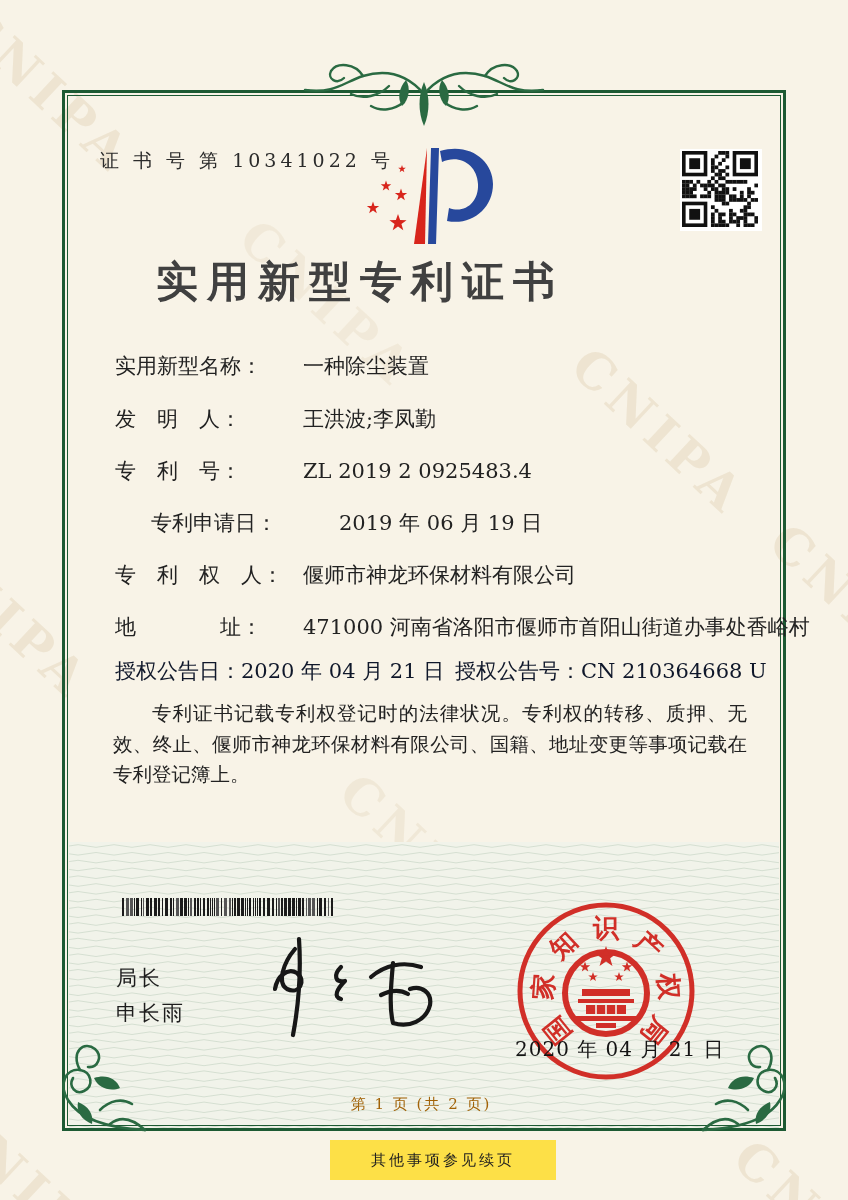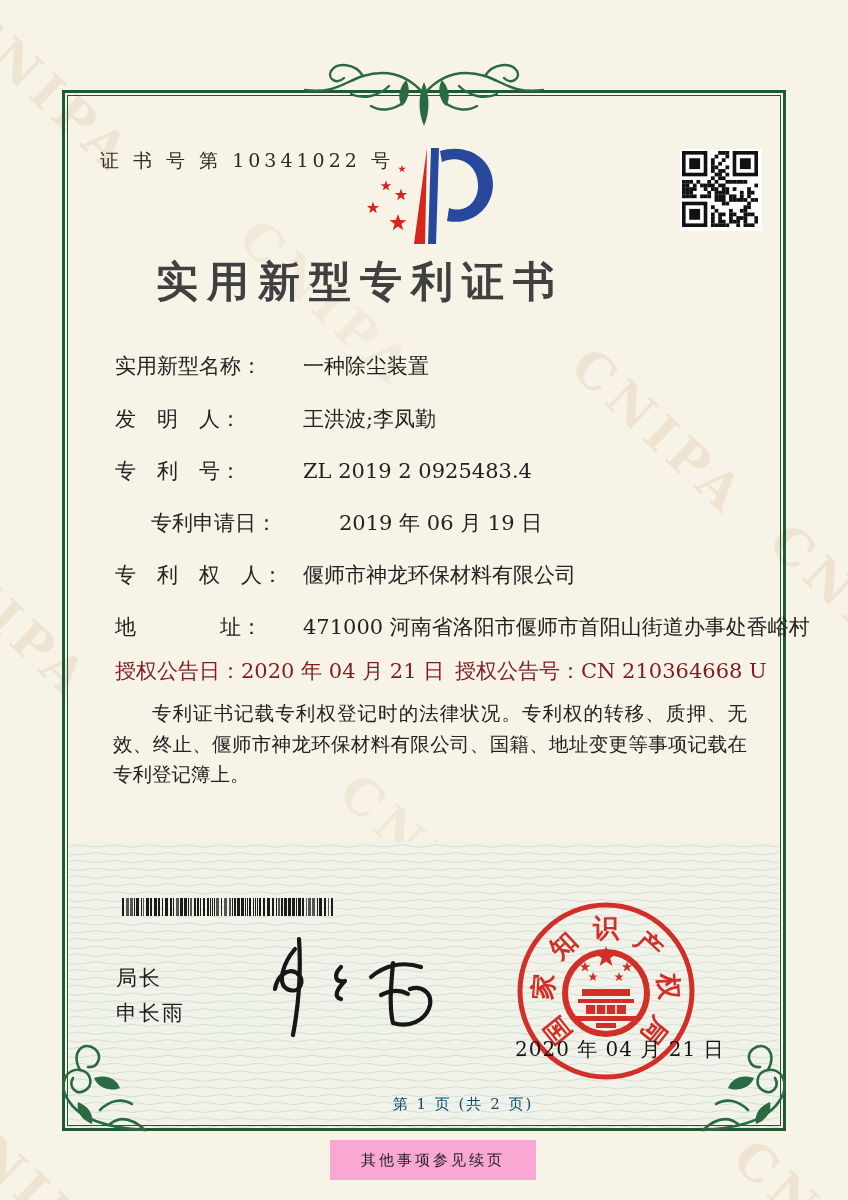--- a/index.html
+++ b/index.html
@@ -42,41 +42,41 @@
   .logo{position:absolute;left:352px;top:138px;}
   .qr{position:absolute;left:680px;top:149px;width:78px;height:78px;
     background:#fff;padding:2px;}
   .title{position:absolute;left:0;width:720px;top:254px;text-align:center;
     font-size:42px;font-weight:700;letter-spacing:9px;color:#404040;}
   
   .frow{position:absolute;left:115px;font-size:21px;color:#222;white-space:nowrap;}
   .frow .lbl{display:inline-block;width:188px;}
   .fy0{top:352px;} .fy1{top:405px;} .fy2{top:457px;}
   .fy3{top:509px;margin-left:36px;} .fy4{top:561px;} .fy5{top:613px;}
-  .grant-row{position:absolute;left:115px;top:657px;font-size:21px;white-space:nowrap;color:#7f1d1d;}
+  .grant-row{position:absolute;left:115px;top:657px;font-size:21px;white-space:nowrap;color:#0f172a;}
   .grant-row .g2{position:absolute;left:340px;top:0;}
   
   .body-text{position:absolute;left:113px;top:699px;width:634px;
     font-size:19.5px;line-height:30.5px;text-align:justify;color:#222;
     font-style:oblique 9deg;}
   .body-text p{margin:0;text-indent:2em;}
   
   .barcode{position:absolute;left:122px;top:898px;}
   .sig-role{position:absolute;left:116px;top:964px;font-size:21px;letter-spacing:2px;color:#1d1d1d;}
   .sig-name{position:absolute;left:116px;top:999px;font-size:21px;letter-spacing:2px;color:#1d1d1d;}
   .sig-hand{position:absolute;left:243px;top:933px;}
   .seal{position:absolute;left:512px;top:897px;opacity:.95;}
   .seal-char{font-size:26px;font-weight:700;fill:#d0251e;
     text-anchor:middle;dominant-baseline:central;font-family:"DejaVu Serif",serif;}
   .seal-date{position:absolute;left:515px;top:1036px;width:206px;text-align:center;
     font-size:20px;color:#141414;letter-spacing:1px;white-space:nowrap;}
   .page-line{position:absolute;left:62px;width:718px;top:1095px;text-align:center;
-    font-size:15px;letter-spacing:2px;color:#0c4a6e;padding-left:42px;}
-  .cont-note{position:absolute;left:330px;top:1140px;width:206px;height:40px;
-    line-height:40px;background:#f9a8d4;text-align:center;font-size:15px;
+    font-size:15px;letter-spacing:2px;color:#a16207;}
+  .cont-note{position:absolute;left:330px;top:1140px;width:226px;height:40px;
+    line-height:40px;background:#fde047;text-align:center;font-size:15px;
     letter-spacing:3px;color:#1f1f1f;}
 </style>
 </head>
 <body>
 
 <div class="page">
 
   <span class="wm wm1">CNIPA</span>
   <span class="wm wm2">CNIPA</span>
   <span class="wm wm3">CNIPA</span>

